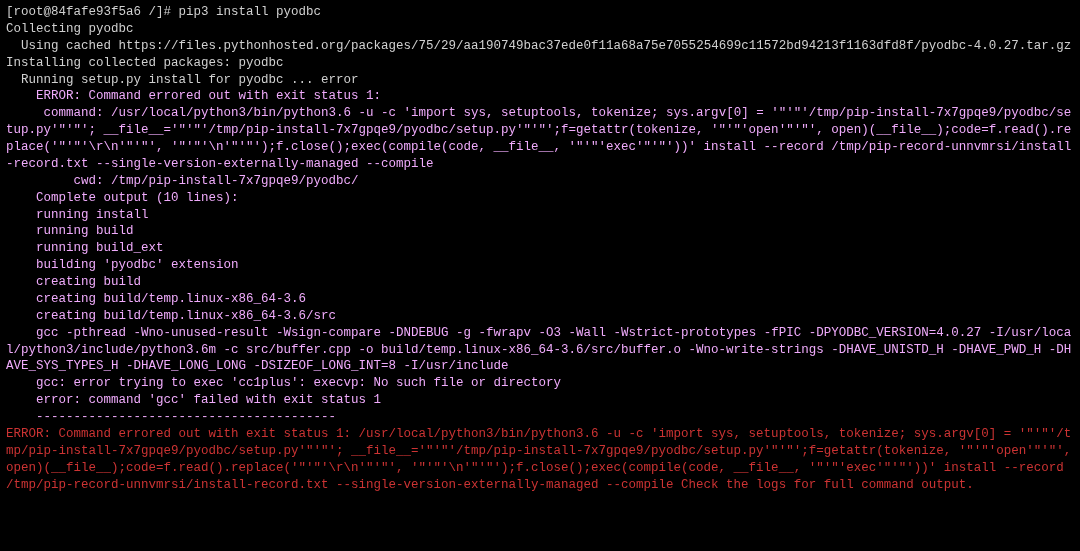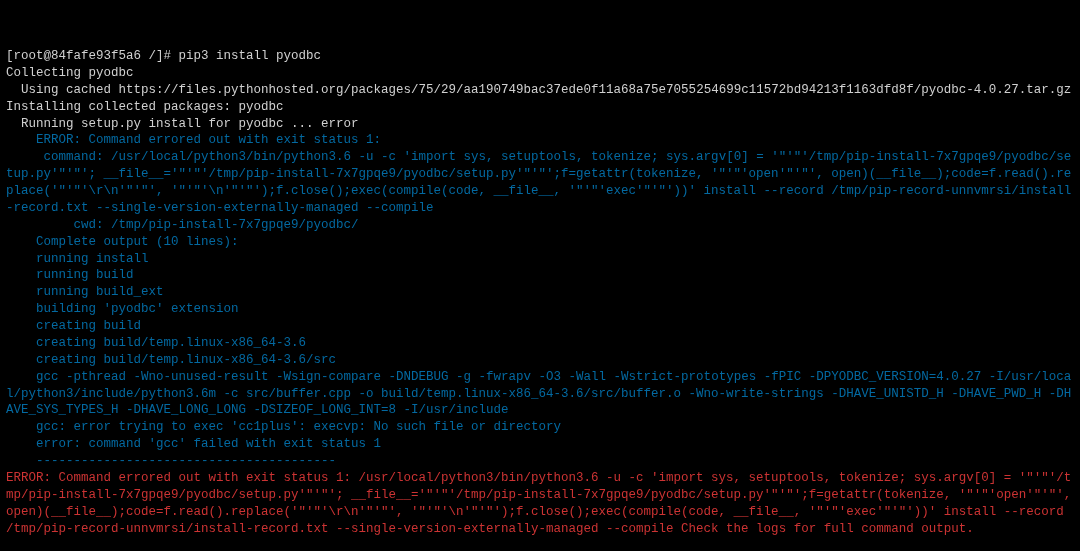--- a/index.html
+++ b/index.html
@@ -9,22 +9,21 @@
     background: #000;
     font-family: "Consolas", "Courier New", monospace;
     font-size: 12.5px;
     line-height: 1.35;
     overflow: hidden;
   }
   .terminal {
     padding: 4px 6px;
     white-space: pre-wrap;
     word-break: break-all;
-    margin-top: 44px;
   }
   .white { color: #d0d0d0; }
-  .dimred { color: #0369a1; }
+  .dimred { color: #f0abfc; }
   .red { color: #cc3333; }
 </style>
 </head>
 <body>
 
 <div class="terminal" id="term"><div class="white">[root@84fafe93f5a6 /]# pip3 install pyodbc</div><div class="white">Collecting pyodbc</div><div class="white">  Using cached https://files.pythonhosted.org/packages/75/29/aa190749bac37ede0f11a68a75e7055254699c11572bd94213f1163dfd8f/pyodbc-4.0.27.tar.gz</div><div class="white">Installing collected packages: pyodbc</div><div class="white">  Running setup.py install for pyodbc ... error</div><div class="dimred">    ERROR: Command errored out with exit status 1:</div><div class="dimred">     command: /usr/local/python3/bin/python3.6 -u -c 'import sys, setuptools, tokenize; sys.argv[0] = '"'"'/tmp/pip-install-7x7gpqe9/pyodbc/setup.py'"'"'; __file__='"'"'/tmp/pip-install-7x7gpqe9/pyodbc/setup.py'"'"';f=getattr(tokenize, '"'"'open'"'"', open)(__file__);code=f.read().replace('"'"'\r\n'"'"', '"'"'\n'"'"');f.close();exec(compile(code, __file__, '"'"'exec'"'"'))' install --record /tmp/pip-record-unnvmrsi/install-record.txt --single-version-externally-managed --compile</div><div class="dimred">         cwd: /tmp/pip-install-7x7gpqe9/pyodbc/</div><div class="dimred">    Complete output (10 lines):</div><div class="dimred">    running install</div><div class="dimred">    running build</div><div class="dimred">    running build_ext</div><div class="dimred">    building 'pyodbc' extension</div><div class="dimred">    creating build</div><div class="dimred">    creating build/temp.linux-x86_64-3.6</div><div class="dimred">    creating build/temp.linux-x86_64-3.6/src</div><div class="dimred">    gcc -pthread -Wno-unused-result -Wsign-compare -DNDEBUG -g -fwrapv -O3 -Wall -Wstrict-prototypes -fPIC -DPYODBC_VERSION=4.0.27 -I/usr/local/python3/include/python3.6m -c src/buffer.cpp -o build/temp.linux-x86_64-3.6/src/buffer.o -Wno-write-strings -DHAVE_UNISTD_H -DHAVE_PWD_H -DHAVE_SYS_TYPES_H -DHAVE_LONG_LONG -DSIZEOF_LONG_INT=8 -I/usr/include</div><div class="dimred">    gcc: error trying to exec 'cc1plus': execvp: No such file or directory</div><div class="dimred">    error: command 'gcc' failed with exit status 1</div><div class="dimred">    ----------------------------------------</div><div class="red">ERROR: Command errored out with exit status 1: /usr/local/python3/bin/python3.6 -u -c 'import sys, setuptools, tokenize; sys.argv[0] = '"'"'/tmp/pip-install-7x7gpqe9/pyodbc/setup.py'"'"'; __file__='"'"'/tmp/pip-install-7x7gpqe9/pyodbc/setup.py'"'"';f=getattr(tokenize, '"'"'open'"'"', open)(__file__);code=f.read().replace('"'"'\r\n'"'"', '"'"'\n'"'"');f.close();exec(compile(code, __file__, '"'"'exec'"'"'))' install --record /tmp/pip-record-unnvmrsi/install-record.txt --single-version-externally-managed --compile Check the logs for full command output.</div></div>
 
 </body></html>

